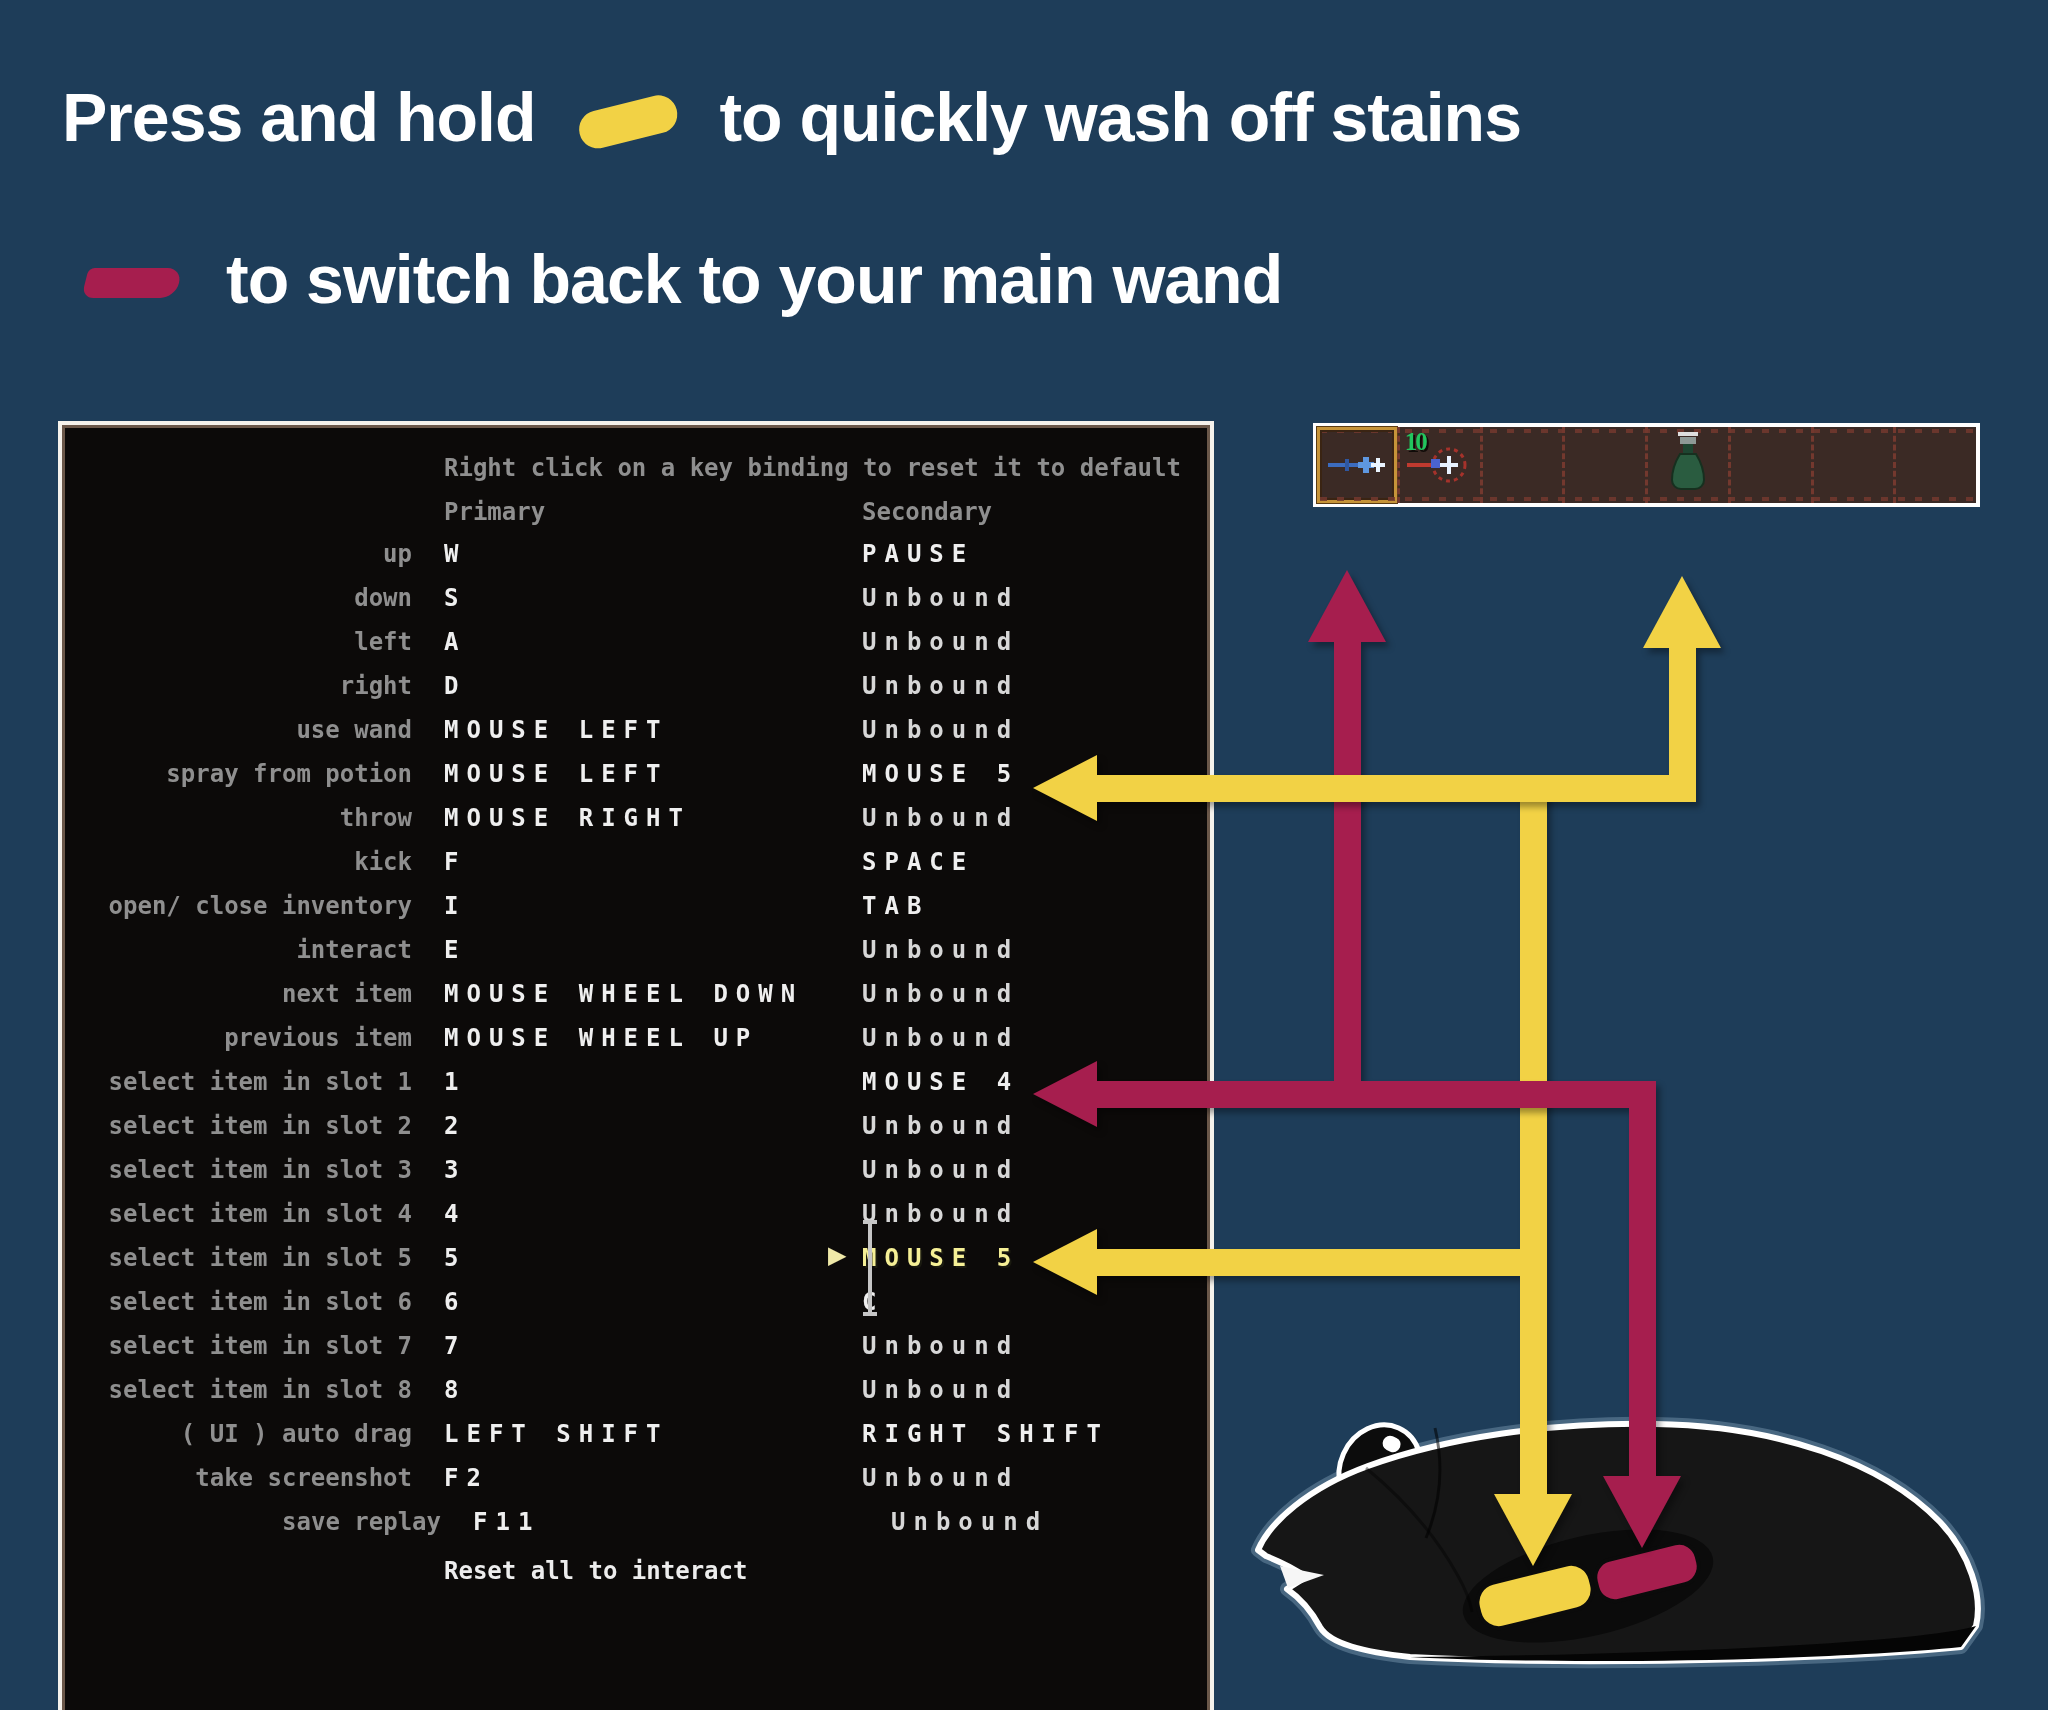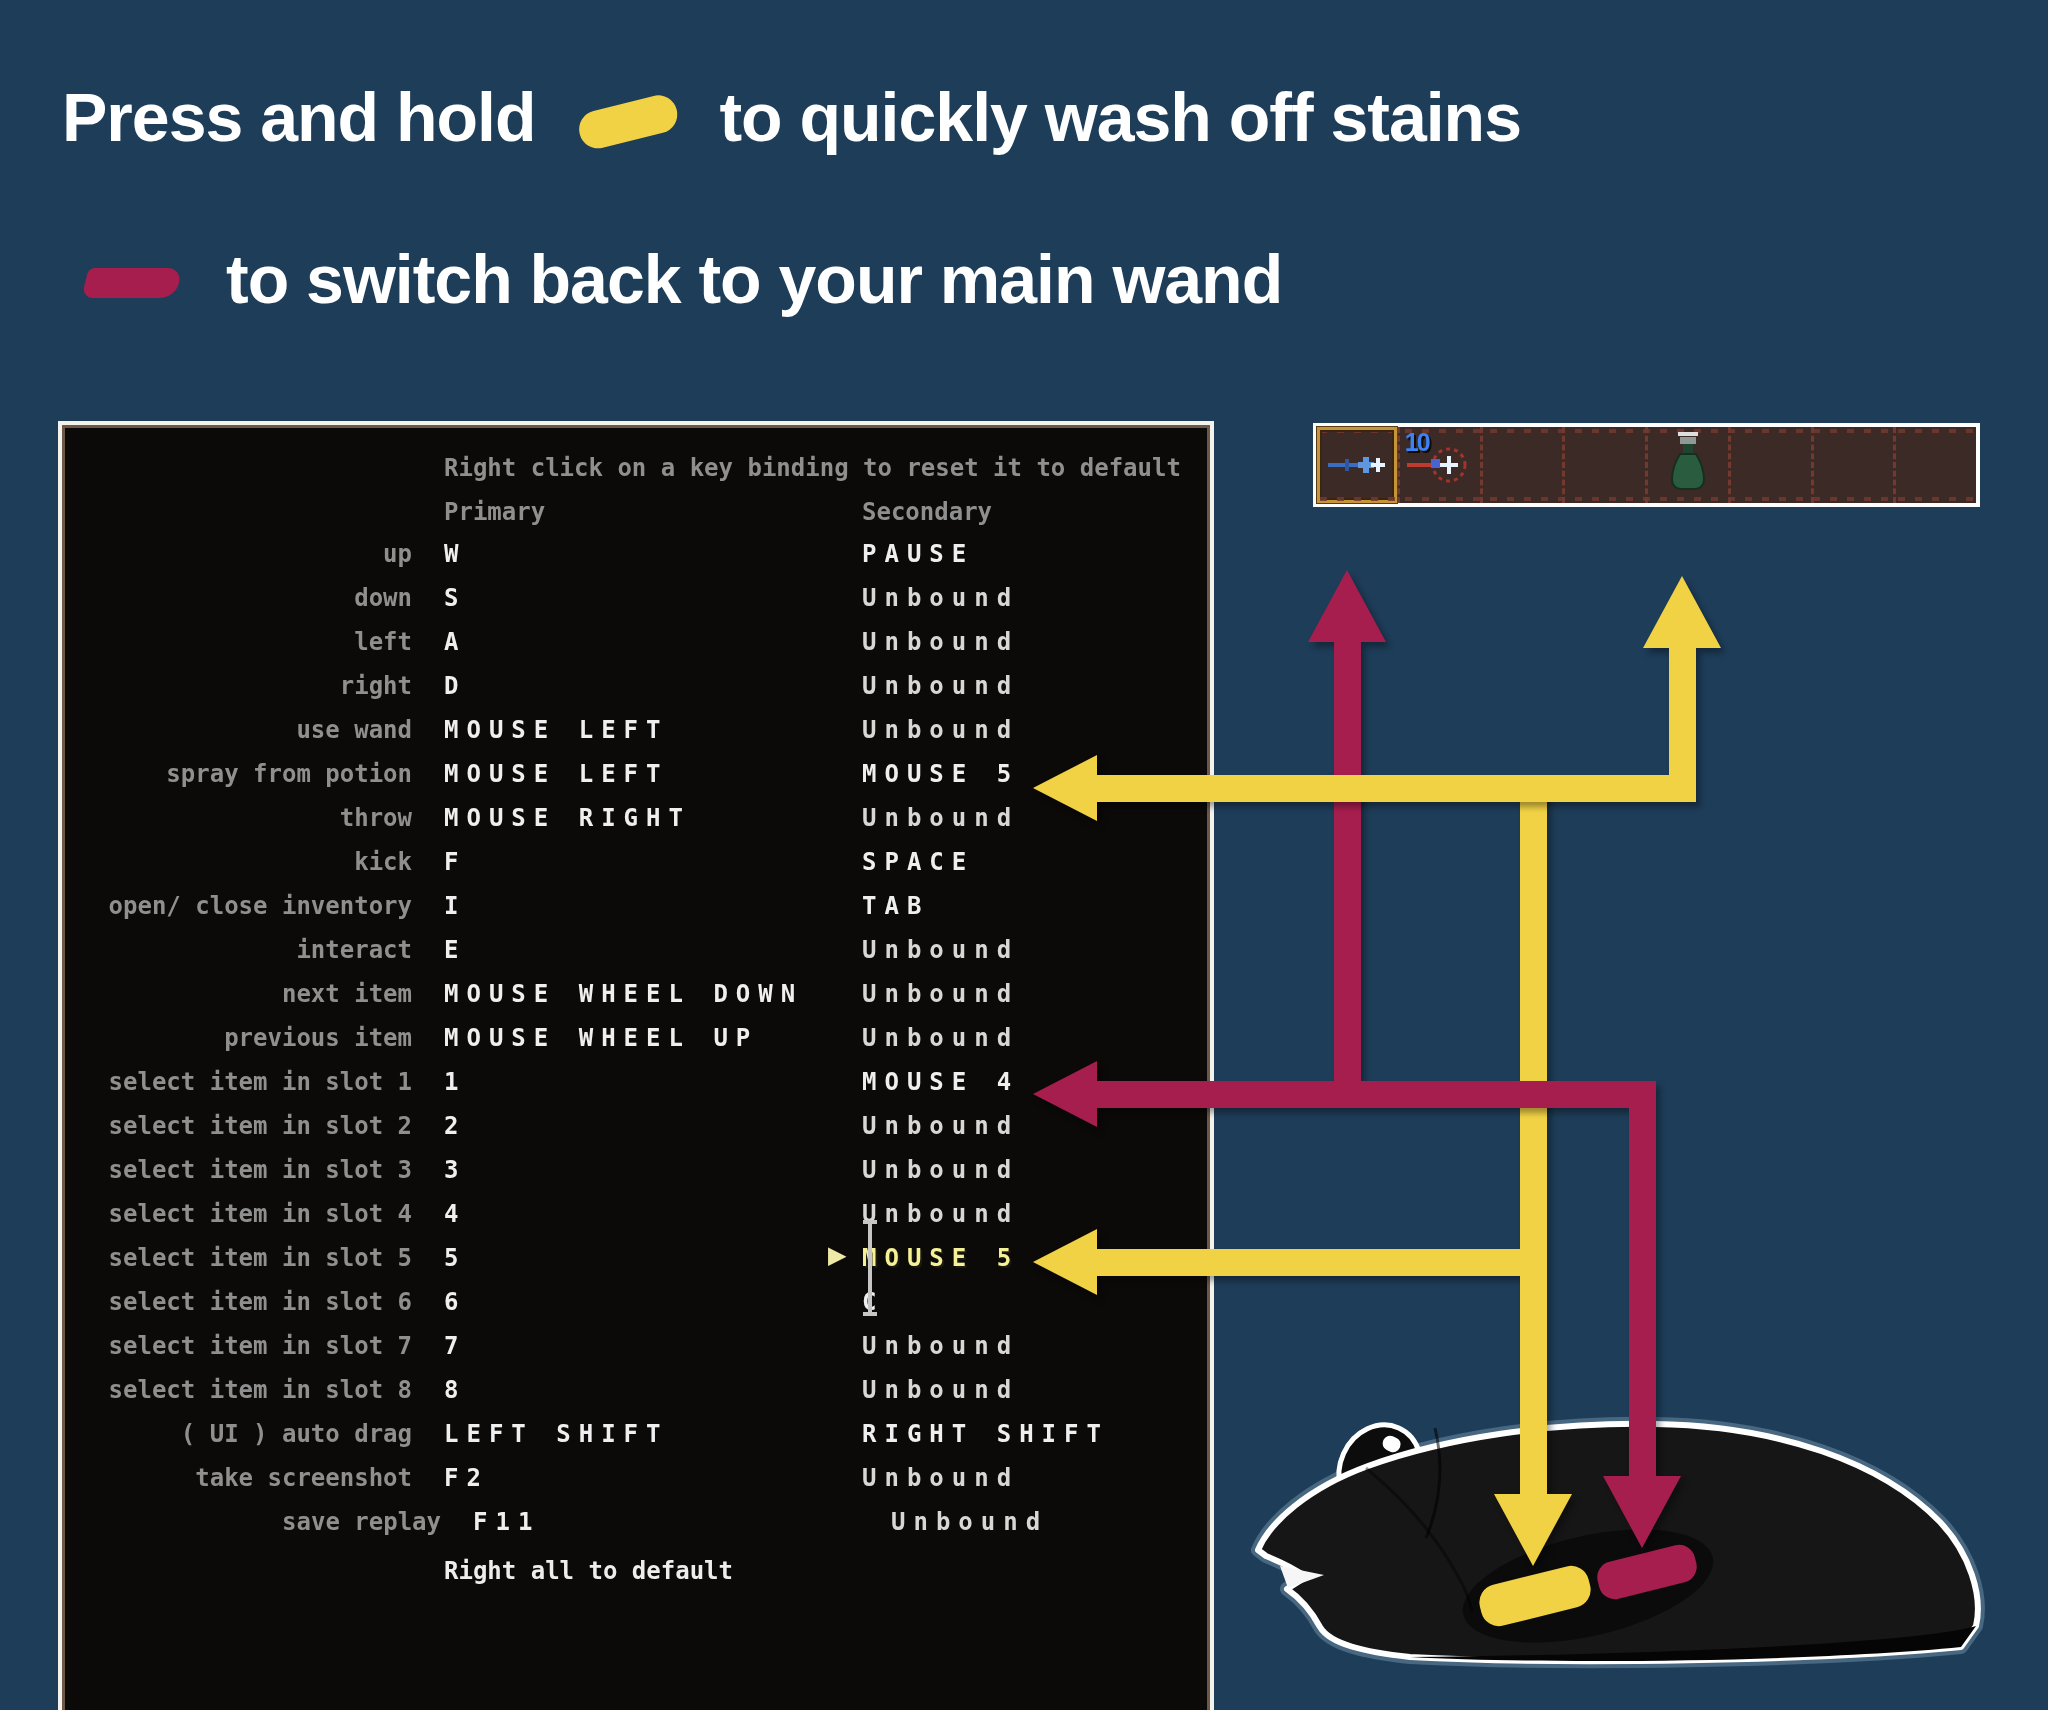--- a/index.html
+++ b/index.html
@@ -47,21 +47,21 @@
   
   .invbar{position:absolute;left:1313px;top:423px;width:667px;height:84px;
           background:var(--bar-brown);border:4px solid #fff;display:flex;z-index:1;}
   .invbar::before,.invbar::after{content:"";position:absolute;left:3px;right:3px;height:4px;
      background:repeating-linear-gradient(90deg,var(--dash) 0 7px,transparent 7px 17px);opacity:.85;}
   .invbar::before{top:2px;} .invbar::after{bottom:2px;}
   .slot{position:relative;flex:1 1 0;display:flex;align-items:center;justify-content:center;}
   .slot + .slot{border-left:3px dashed var(--dash);}
   .slot .sel{position:absolute;inset:0;border:3px solid var(--gold);
              box-shadow:inset 0 0 0 2px #3a2413, 0 0 0 1px #5a3c14;}
-  .slot .badge{position:absolute;top:1px;left:5px;color:#3b82f6;font-family:Liberation Sans, sans-serif;
+  .slot .badge{position:absolute;top:1px;left:5px;color:#22c55e;font-family:Liberation Serif, serif;
                font-weight:bold;font-size:25px;text-shadow:2px 2px 0 #100b08;letter-spacing:-2px;}
 
   
   #arrows{position:absolute;left:0;top:0;z-index:4;pointer-events:none;}
   #arrows g{filter:drop-shadow(4px 5px 3px rgba(0,0,0,.35));}
   #mouse{position:absolute;left:1230px;top:1400px;z-index:3;}
 </style>
 </head>
 <body>
 
@@ -211,21 +211,21 @@
     <span class="pri">F2</span>
     <span class="sec dim">Unbound</span>
   </div>
 
   <div class="row" style="top: 1082px; margin-left: 29px;">
     <span class="lab">save replay</span>
     <span class="pri">F11</span>
     <span class="sec dim">Unbound</span>
   </div>
 </div>
-  <div class="line footer">Right all to default</div>
+  <div class="line footer">Reset all to interact</div>
   <div class="caret"></div>
   <div class="caret-arrow">▶</div>
 </section>
 
 <section class="invbar">
     <div class="slot">
       <div class="sel"></div>
   <svg width="60" height="28" viewBox="0 0 60 28">
     <rect x="1" y="12" width="36" height="4" fill="#3C6CBF"></rect>
     <rect x="18" y="8" width="4" height="12" fill="#2F57A0"></rect>

